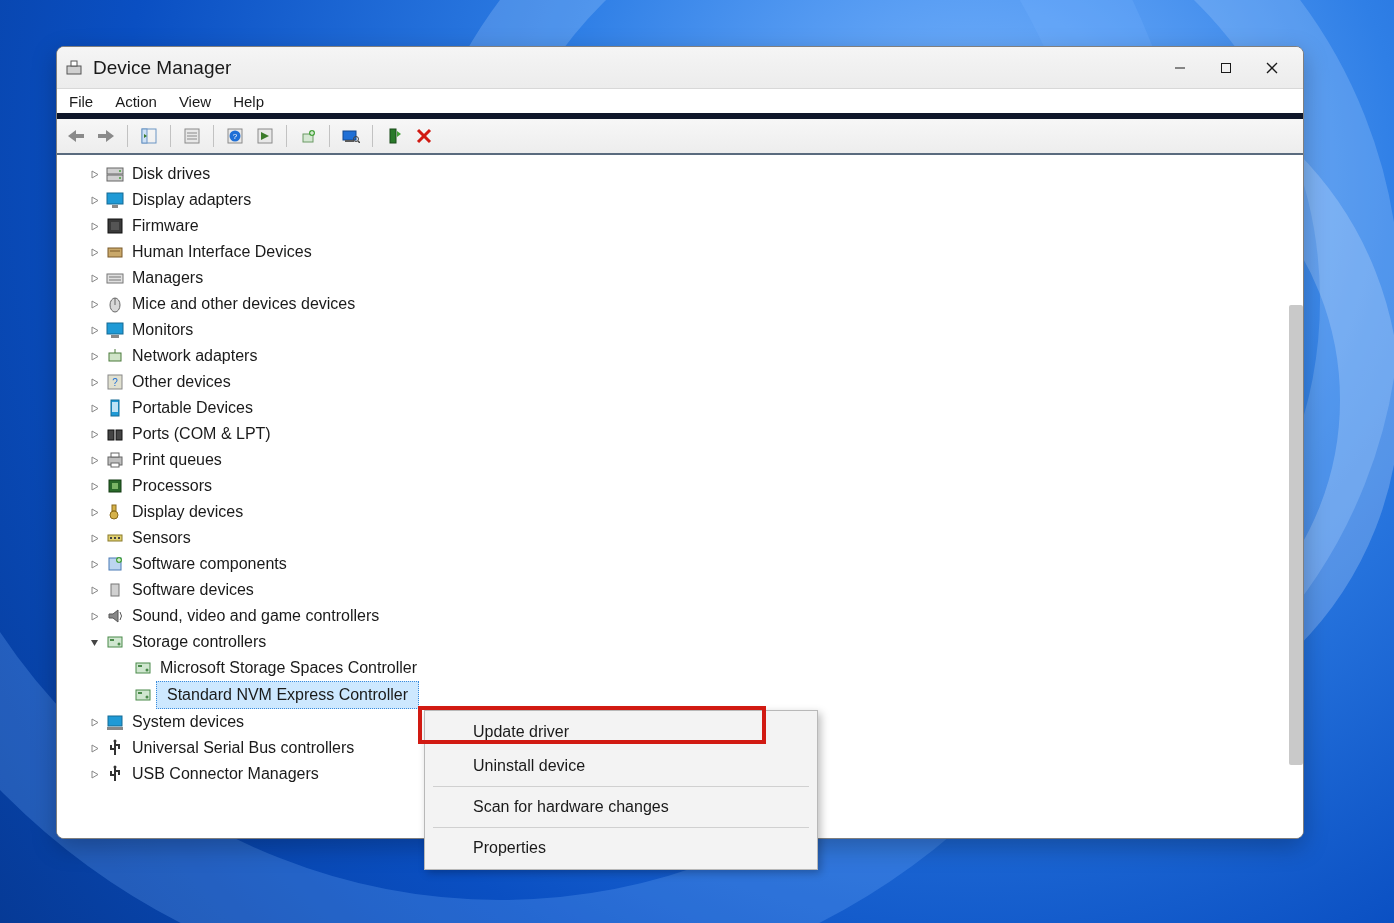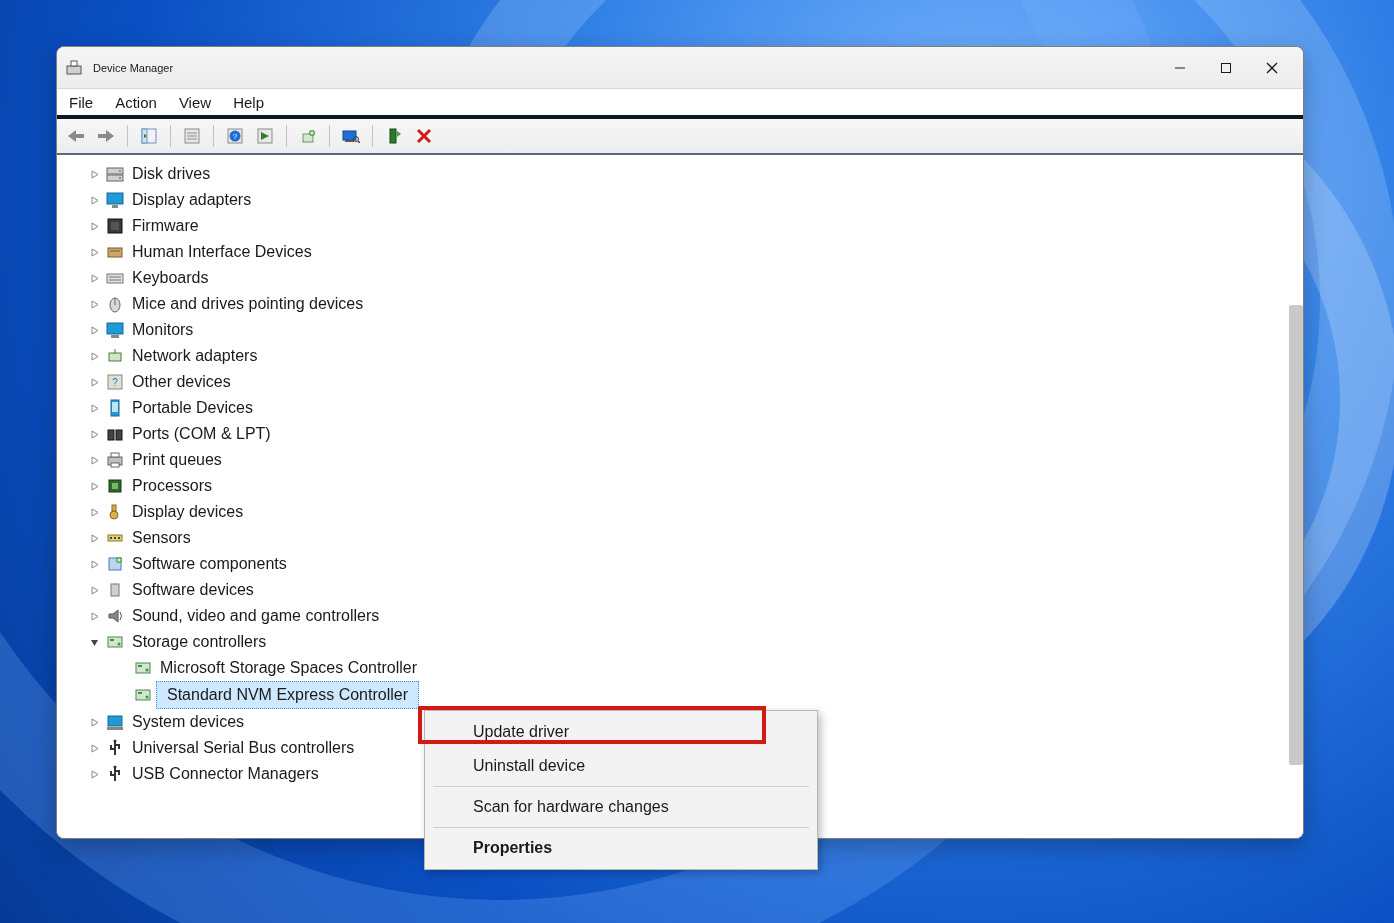--- a/index.html
+++ b/index.html
@@ -26,33 +26,33 @@
     overflow: hidden;
   }
   .titlebar {
     height: 42px;
     background: linear-gradient(#f5f5f5,#ececec);
     display:flex; align-items:center;
     padding: 0 8px;
     border-bottom: 1px solid #d8d8d8;
   }
   .titlebar .icon-slot { width:18px; height:18px; margin-right:10px; display:flex; align-items:center; justify-content:center;}
-  .titlebar .title { font-size:11px; color:#1a1a1a; }
+  .titlebar .title { font-size:19px; color:#1a1a1a; }
   .titlebar .spacer { flex:1; }
   .win-controls { display:flex; }
   .win-btn { width:46px; height:32px; display:flex; align-items:center; justify-content:center; color:#1a1a1a; }
 
   .menubar {
     height: 30px;
     display:flex; align-items:center;
     padding: 0 10px;
     font-size:15px;
     color:#1a1a1a;
     gap: 0;
-    border-bottom: 4px solid #0f172a;
+    border-bottom: 6px solid #0f172a;
     background:#fff;
   }
   .menu-item { padding: 4px 12px 4px 0; margin-right:10px; }
   .menu-item:first-child{padding-left:2px;}
 
   .toolbar {
     height: 36px;
     background: linear-gradient(#f7f7f7,#ededed);
     border-bottom: 2px solid #5a6b7e;
     display:flex; align-items:center;
@@ -96,21 +96,21 @@
     width: 394px;
     background:#f3f3f3;
     border:1px solid #b8b8b8;
     box-shadow: 3px 3px 8px rgba(0,0,0,0.25);
     padding:4px 2px;
     font-size:16px;
     color:#1a1a1a;
     z-index:50;
   }
   .ctx-item { padding:8px 16px 8px 46px; position:relative; }
-  .ctx-item.bold { font-weight:700; }
+  .ctx-item.bold { font-weight:400; }
   .ctx-sep { height:1px; background:#d0d0d0; margin:3px 6px; }
   .highlight-box {
     position:absolute;
     top: 706px; left: 418px;
     width: 348px; height: 38px;
     border: 4px solid #d11a12;
     z-index:60; pointer-events:none;
   }
 </style>
 </head>
@@ -298,35 +298,35 @@
               <polygon points="2,1 8,4.5 2,8" fill="none" stroke="#888"></polygon>
             </svg>
           </span>
           <span class="ico">
             <svg width="18" height="18" viewBox="0 0 18 18">
               <rect x="1" y="5" width="16" height="9" fill="#e0e0e0" stroke="#777"></rect>
               <line x1="3" y1="8" x2="15" y2="8" stroke="#777"></line>
               <line x1="3" y1="11" x2="15" y2="11" stroke="#777"></line>
             </svg>
           </span>
-          <span class="lbl-text">Keyboards</span>
+          <span class="lbl-text">Managers</span>
         </div>
         <div class="node">
           <span class="chev">
             <svg width="9" height="9" viewBox="0 0 9 9">
               <polygon points="2,1 8,4.5 2,8" fill="none" stroke="#888"></polygon>
             </svg>
           </span>
           <span class="ico">
             <svg width="18" height="18" viewBox="0 0 18 18">
               <ellipse cx="9" cy="10" rx="5" ry="7" fill="#d8d8d8" stroke="#666"></ellipse>
               <line x1="9" y1="3" x2="9" y2="10" stroke="#666"></line>
             </svg>
           </span>
-          <span class="lbl-text">Mice and drives pointing devices</span>
+          <span class="lbl-text">Mice and other devices devices</span>
         </div>
         <div class="node">
           <span class="chev">
             <svg width="9" height="9" viewBox="0 0 9 9">
               <polygon points="2,1 8,4.5 2,8" fill="none" stroke="#888"></polygon>
             </svg>
           </span>
           <span class="ico">
             <svg width="18" height="18" viewBox="0 0 18 18">
               <rect x="1" y="2" width="16" height="11" fill="#1f9ad6" stroke="#156a94"></rect>

